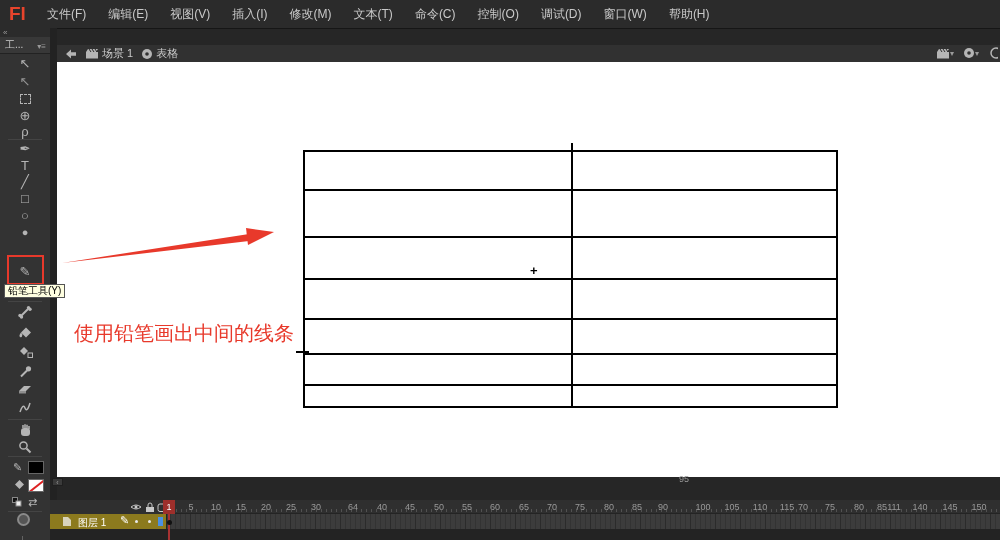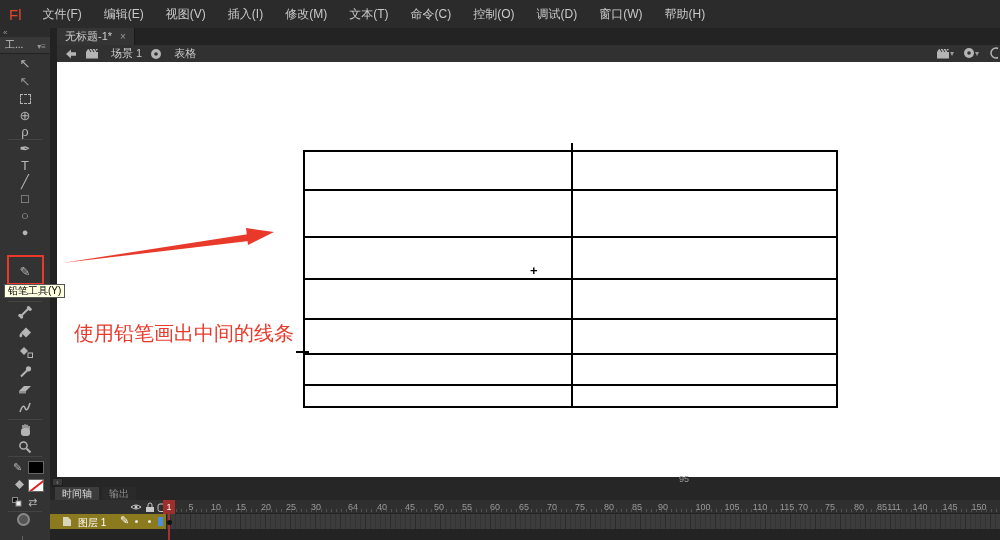--- a/index.html
+++ b/index.html
@@ -2,21 +2,21 @@
 <html><head>
 <meta charset="utf-8">
 <style>
   html,body{margin:0;padding:0;background:#1a1a1a;}
   #screen{position:relative;width:1000px;height:540px;overflow:hidden;
     font-family:"Liberation Sans","DejaVu Sans",sans-serif;
     background:#262626;-webkit-font-smoothing:antialiased;}
   .abs{position:absolute;}
   
   #menubar{left:0;top:0;width:1000px;height:28px;background:#2b2b2b;border-bottom:1px solid #161616;display:flex;align-items:center;}
-  #fl-logo{color:#e8442c;font-weight:normal;font-size:15px;padding:0 10px 0 9px;letter-spacing:0;}
+  #fl-logo{color:#e8442c;font-weight:bold;font-size:19px;padding:0 10px 0 9px;letter-spacing:0;}
   .menu-item{color:#c9c9c9;font-size:12px;padding:0 11px;line-height:28px;cursor:default;}
   
   #dock{left:0;top:28px;width:50px;height:512px;background:#333333;border-right:1px solid #1c1c1c;}
   #dock-gap{left:50px;top:28px;width:7px;height:512px;background:#222222;}
   #collapse-row{left:0;top:28px;width:50px;height:9px;background:#2b2b2b;color:#9a9a9a;font-size:8px;line-height:9px;padding-left:3px;box-sizing:border-box;}
   #tools-header{left:0;top:37px;width:50px;height:16px;background:#383838;color:#cccccc;font-size:10px;line-height:16px;border-bottom:1px solid #222;}
   #tools-header .t{padding-left:5px;}
   #tools-header .pm{position:absolute;right:4px;top:2px;font-size:8px;color:#999;}
   .tool{position:absolute;left:11px;width:28px;height:17px;text-align:center;}
   .tg{color:#b5b5b5;font-size:13px;line-height:16px;display:inline-block;}
@@ -29,21 +29,21 @@
   #nofill-swatch:before{content:"";position:absolute;left:-3px;top:5px;width:22px;height:2px;background:#d22;transform:rotate(-38deg);}
   #options-ring{left:17px;top:513px;width:13px;height:13px;border:2px solid #8a8a8a;border-radius:50%;background:#555;box-sizing:border-box;}
   #partial-tool{left:20px;top:533px;color:#9a9a9a;font-size:10px;}
   
   #tabbar{left:57px;top:28px;width:943px;height:17px;background:#232323;}
   #doc-tab{position:absolute;left:0;top:0;height:17px;background:#343434;color:#cfcfcf;font-size:11px;line-height:17px;padding:0 8px;border-right:1px solid #1a1a1a;}
   #doc-tab .close{color:#9a9a9a;font-size:10px;margin-left:8px;}
   
   #editbar{left:57px;top:45px;width:943px;height:17px;background:#313131;border-bottom:1px solid #101010;display:flex;align-items:center;color:#c9c9c9;font-size:11px;}
   #editbar .sp{margin-left:8px;}
-  #editbar .lbl{margin-left:12px;}
+  #editbar .lbl{margin-left:3px;}
   #editbar-right{position:absolute;right:2px;top:2px;display:flex;align-items:center;color:#9a9a9a;font-size:8px;}
   #editbar-right .grp{margin-left:9px;display:flex;align-items:center;}
   
   #stage{left:57px;top:62px;width:943px;height:415px;background:#ffffff;}
   #wb-table{position:absolute;border:2px solid #000;box-sizing:border-box;}
   .row-line{position:absolute;left:0;width:100%;height:2px;background:#000;}
   #mid-line{position:absolute;width:2px;background:#000;}
   #stroke-artifact{position:absolute;width:13px;height:2px;background:#000;}
   #cursor-plus{position:absolute;color:#000;font-size:13px;font-weight:bold;line-height:10px;}
   #annotation{position:absolute;color:#e8392b;font-size:20px;font-family:"DejaVu Serif","Liberation Serif",serif;white-space:nowrap;z-index:5;}
@@ -190,25 +190,20 @@
     <svg width="10" height="10">
         <rect x="0.5" y="0.5" width="5" height="5" fill="#111" stroke="#888"></rect>
         <rect x="4" y="4" width="5" height="5" fill="#eee" stroke="#888"></rect>
       </svg>
   </div>
   <span class="abs" style="left:28px;top:496px;color:#b5b5b5;font-size:11px">⇄</span>
   <div class="tdiv abs" style="top:511px"></div>
   <div id="options-ring" class="abs"></div>
   <span id="partial-tool" class="abs">∟</span>
 
-  <div id="tabbar" class="abs">
-    <div id="doc-tab">
-      <span>无标题-1*</span><span class="close">×</span>
-    </div>
-  </div>
 
   <div id="editbar" class="abs">
     <span class="sp">
       <svg width="12" height="10">
           <path d="M6 0.5 L1 5 L6 9.5 V6.7 H11 V3.3 H6 Z" fill="#b5b5b5"></path>
         </svg>
     </span>
     <span class="sp">
       <svg width="14" height="11">
           <rect x="1" y="4" width="12" height="6.5" fill="#b5b5b5"></rect>
@@ -265,24 +260,20 @@
 
   <svg id="arrow-svg" width="1000" height="540">
     <polygon points="62,263 249,234 249,241" fill="#e8392b"></polygon>
     <polygon points="246,228 274,232 248,245" fill="#e8392b"></polygon>
   </svg>
 
   <div id="tooltip" class="abs">铅笔工具(Y)</div>
 
   <div id="tl-strip" class="abs"></div>
   <div id="tl-scrollbox" class="abs">‹</div>
-  <div id="tl-tabs" class="abs">
-    <div id="tl-tab-active" class="tl-tab">时间轴</div>
-    <div id="tl-tab-inactive" class="tl-tab">输出</div>
-  </div>
 
   <div id="tl-header" class="abs"></div>
   <div id="layers-bg" class="abs"></div>
   <span class="hd-ico abs" style="left:130px">
     <svg width="12" height="8">
         <path d="M1 4 Q6 0 11 4 Q6 8 1 4 Z" fill="none" stroke="#c9c9c9"></path>
         <circle cx="6" cy="4" r="1.5" fill="#c9c9c9"></circle>
       </svg>
   </span>
   <span class="hd-ico abs" style="left:145px;top:502px">

